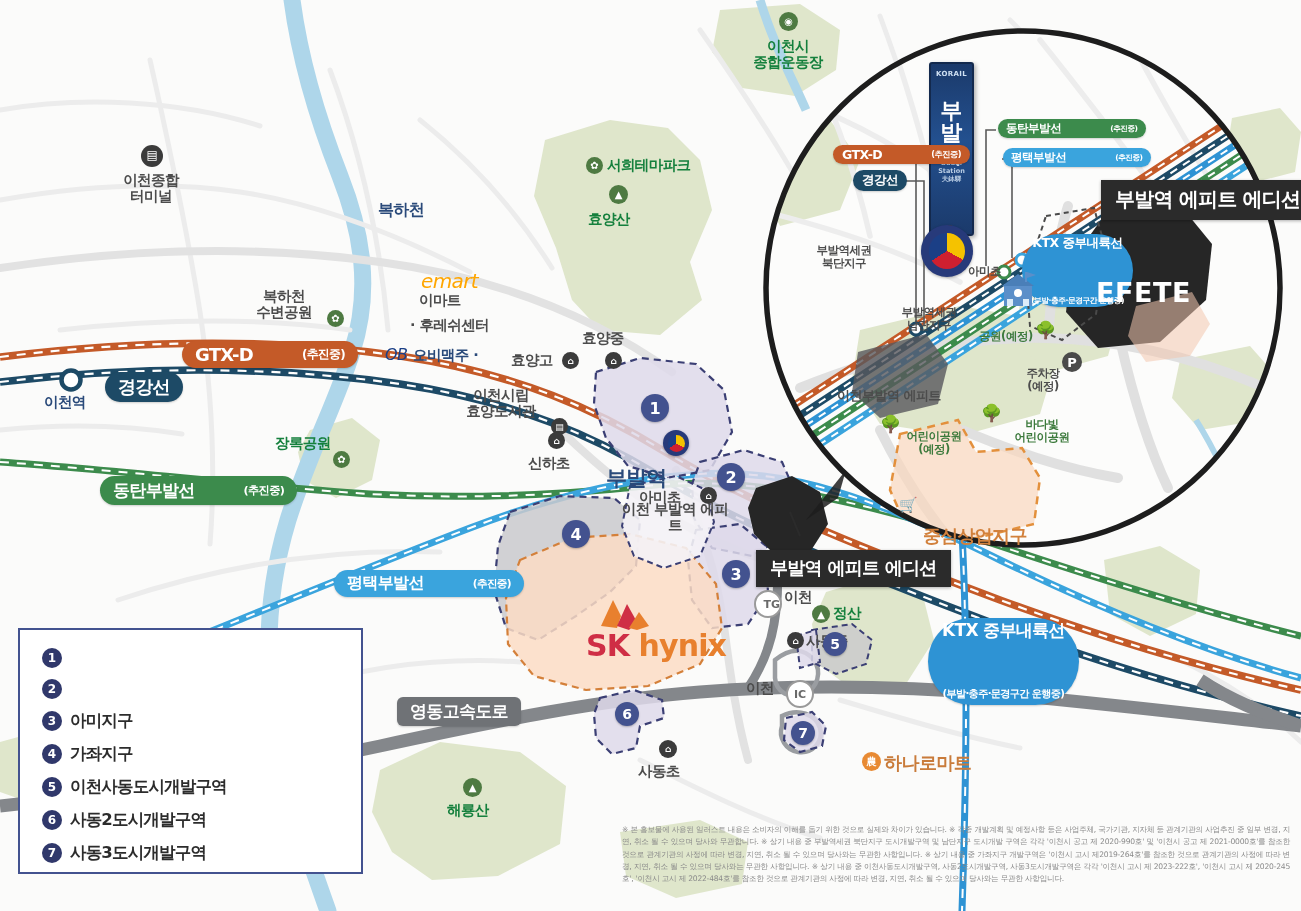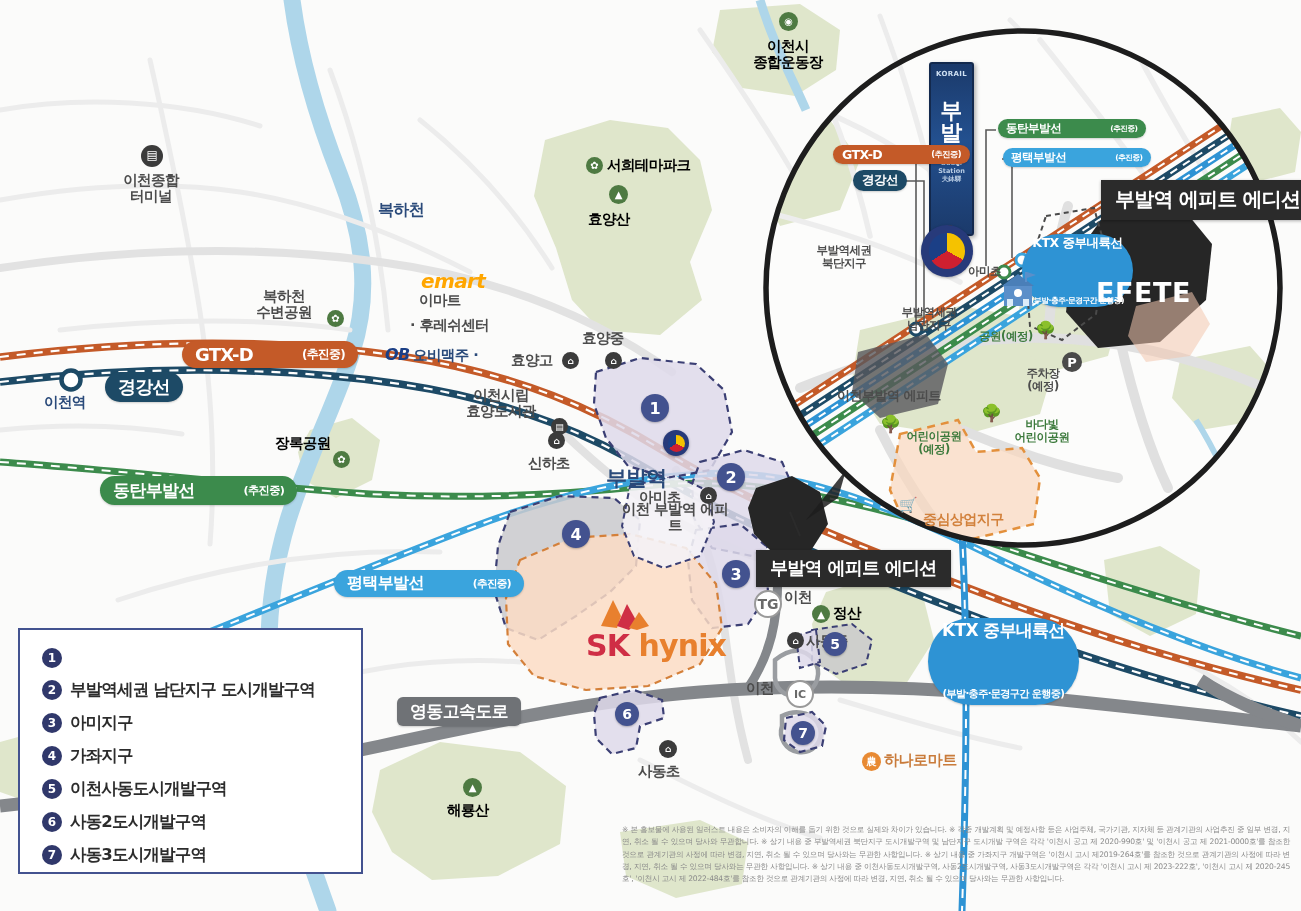--- a/index.html
+++ b/index.html
@@ -9,21 +9,21 @@
     width:1301px;height:911px;overflow:hidden;position:relative;
     -webkit-font-smoothing:antialiased;
   }
   #stage{position:absolute;left:0;top:0;width:1301px;height:911px;background:#fbfbfa;overflow:hidden;}
   svg.layer{position:absolute;left:0;top:0;width:1301px;height:911px;}
   .abs{position:absolute;}
 
   
   .poi{position:absolute;text-align:center;line-height:1.12;color:#4c4c4c;
        font-weight:700;white-space:nowrap;letter-spacing:-.04em;pointer-events:none;}
-  .poi.g{color:#000000;text-align:center;}
+  .poi.g{color:#15803d;text-align:center;}
   .poi.blue{color:#2a4a7a;}
   .poi.md{font-size:14.5px;}
   .poi.lg{font-size:16px;}
 
   
   .chip{position:absolute;border-radius:999px;color:#fff;font-weight:800;
         letter-spacing:-.04em;white-space:nowrap;display:flex;align-items:center;
         justify-content:center;padding:3px 13px;box-shadow:0 1px 2px rgba(0,0,0,.18);gap:48px;}
   .chip .sub{font-size:.66em;font-weight:700;margin-left:1px;}
   .chip.two{flex-direction:column;padding:4px 14px 5px;line-height:1.05;}
@@ -66,27 +66,27 @@
              font-size:12px;font-weight:800;display:flex;align-items:center;
              justify-content:center;flex:0 0 20px;margin-right:8px;}
   .lg-text{font-size:16.5px;font-weight:700;color:#2c2c2c;letter-spacing:-.05em;white-space:nowrap;}
 
   
   #disclaimer{position:absolute;left:622px;top:824px;width:668px;
               font-size:7.6px;line-height:1.62;color:#8a8a8a;text-align:justify;
               letter-spacing:-.03em;}
 
   
-  .logo{position:absolute;white-space:nowrap;font-weight:700;letter-spacing:-.03em;}
+  .logo{position:absolute;white-space:nowrap;font-weight:400;letter-spacing:-.03em;}
   #emart-logo{font-size:20px;color:#ffa600;font-style:italic;}
   #ob-logo{font-size:16px;color:#1b3f86;font-style:italic;}
   #sk-logo{font-size:30px;font-weight:800;}
   #sk-logo .sk{color:#cf2e45;margin-top:36px;}
   #sk-logo .hy{color:#e8802e;font-weight:600;}
-  #hanaro-logo{font-size:15px;color:#c97b3a;font-weight:700;}
+  #hanaro-logo{font-size:18px;color:#c97b3a;font-weight:700;}
   #efete-word{position:absolute;color:#fff;font-size:27px;font-weight:800;letter-spacing:.02em;}
 
   
   #totem{position:absolute;left:929px;top:62px;width:41px;height:170px;
          background:linear-gradient(180deg,#1b3a6b 0%,#23508f 45%,#1b3a6b 100%);
          border:2px solid #13294d;border-radius:3px;
          display:flex;flex-direction:column;align-items:center;
          box-shadow:2px 2px 4px rgba(0,0,0,.3);}
   #totem .korail{font-size:7px;color:#cfe0f2;margin-top:6px;letter-spacing:.05em;font-weight:700;}
   #totem .kr{color:#fff;font-size:22px;font-weight:800;line-height:1.06;margin-top:7px;letter-spacing:-.02em;}
@@ -416,21 +416,21 @@
   <div class="poi md g" style="left:744px;top:38px;width:88px;">
     <span style="white-space:pre-line;">이천시
 종합운동장</span>
   </div>
   <div class="icon-dot ic-green" style="left:779px;top:12px;width:19px;height:19px;font-size:10px;">◉</div>
 
   <div class="poi md blue" style="left:44px;top:394px;">
     <span>이천역</span>
   </div>
 
-  <div class="icon-dot ic-gray" style="left:754px;top:590px;width:24px;height:24px;font-size:14px;font-weight:800;">
+  <div class="icon-dot ic-gray" style="left:754px;top:590px;width:24px;height:24px;font-size:11px;font-weight:800;justify-content:flex-end;">
     <span>TG</span>
   </div>
   <div class="poi md" style="left:784px;top:589px;">
     <span>이천</span>
   </div>
 
   <div class="icon-dot ic-gray" style="left:786px;top:680px;width:24px;height:24px;font-size:11px;font-weight:800;">
     <span>IC</span>
   </div>
   <div class="poi md" style="left:746px;top:680px;">
@@ -586,36 +586,35 @@
 (예정)</span>
   </div>
   <div class="tree" style="left:880px;top:416px;">🌳</div>
 
   <div class="smalllbl grn" style="left:1005px;top:405px;width:74px;white-space:pre-line;text-align:center;">
     <span>바다빛
 어린이공원</span>
   </div>
   <div class="tree" style="left:981px;top:405px;">🌳</div>
 
-  <div class="smalllbl org" style="left:923px;top:512px;font-size:14px;">
+  <div class="smalllbl org" style="left:923px;top:526px;font-size:18px;">
     <span>중심상업지구</span>
   </div>
   <div class="icon-dot" style="left:899px;top:496px;width:20px;height:17px;background:transparent;color:#e08b3c;font-size:15px;">🛒</div>
 
   <div id="legend">
     <div class="lg-row">
       <div class="lg-bullet">
           <span>1</span>
         </div>
     </div>
     <div class="lg-row">
       <div class="lg-bullet">
           <span>2</span>
         </div>
-      <div class="lg-text">부발역세권 남단지구 도시개발구역</div>
     </div>
     <div class="lg-row">
       <div class="lg-bullet">
           <span>3</span>
         </div>
       <div class="lg-text">아미지구</div>
     </div>
     <div class="lg-row">
       <div class="lg-bullet">
           <span>4</span>

